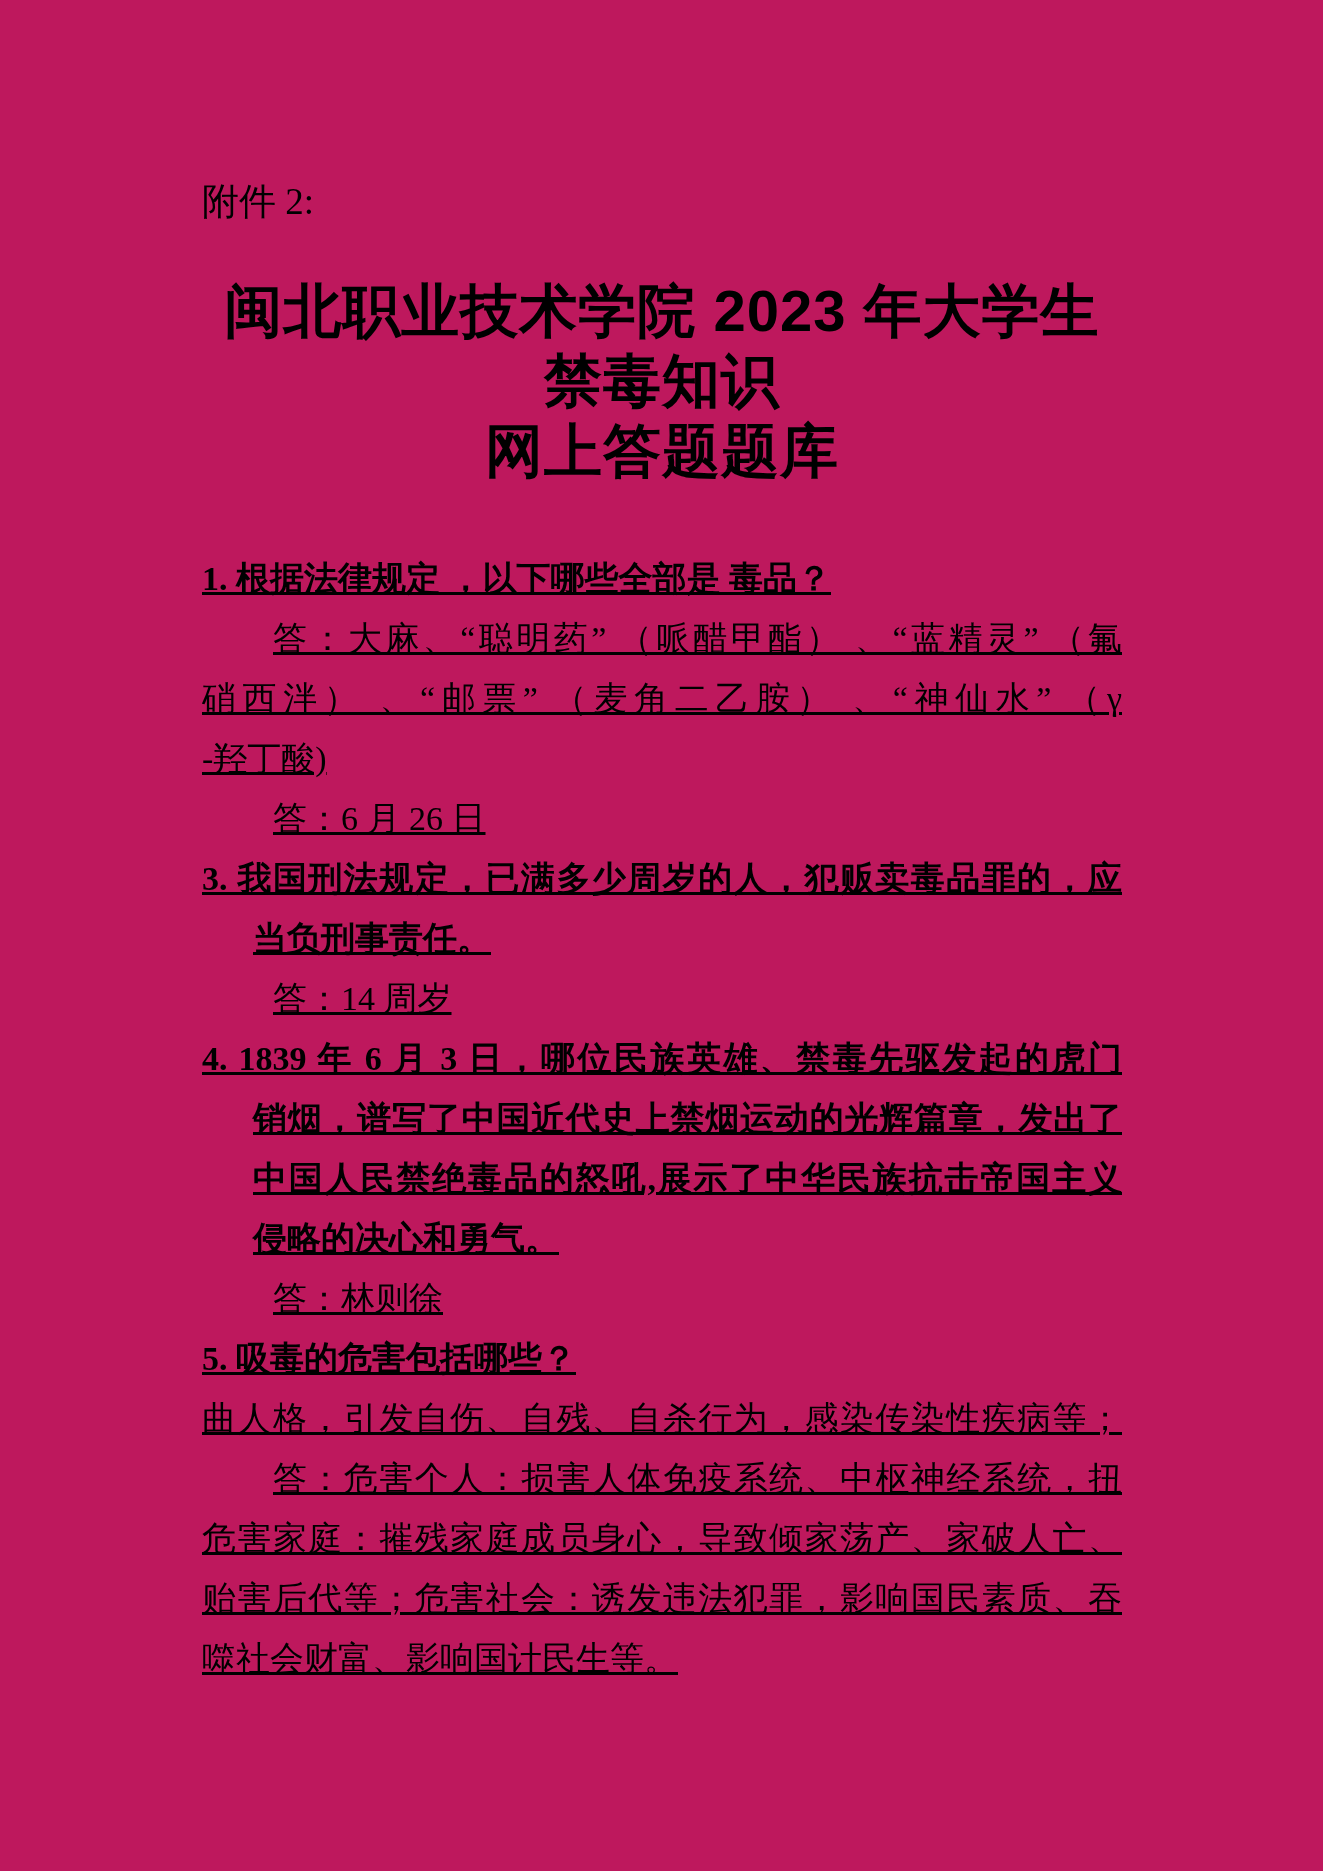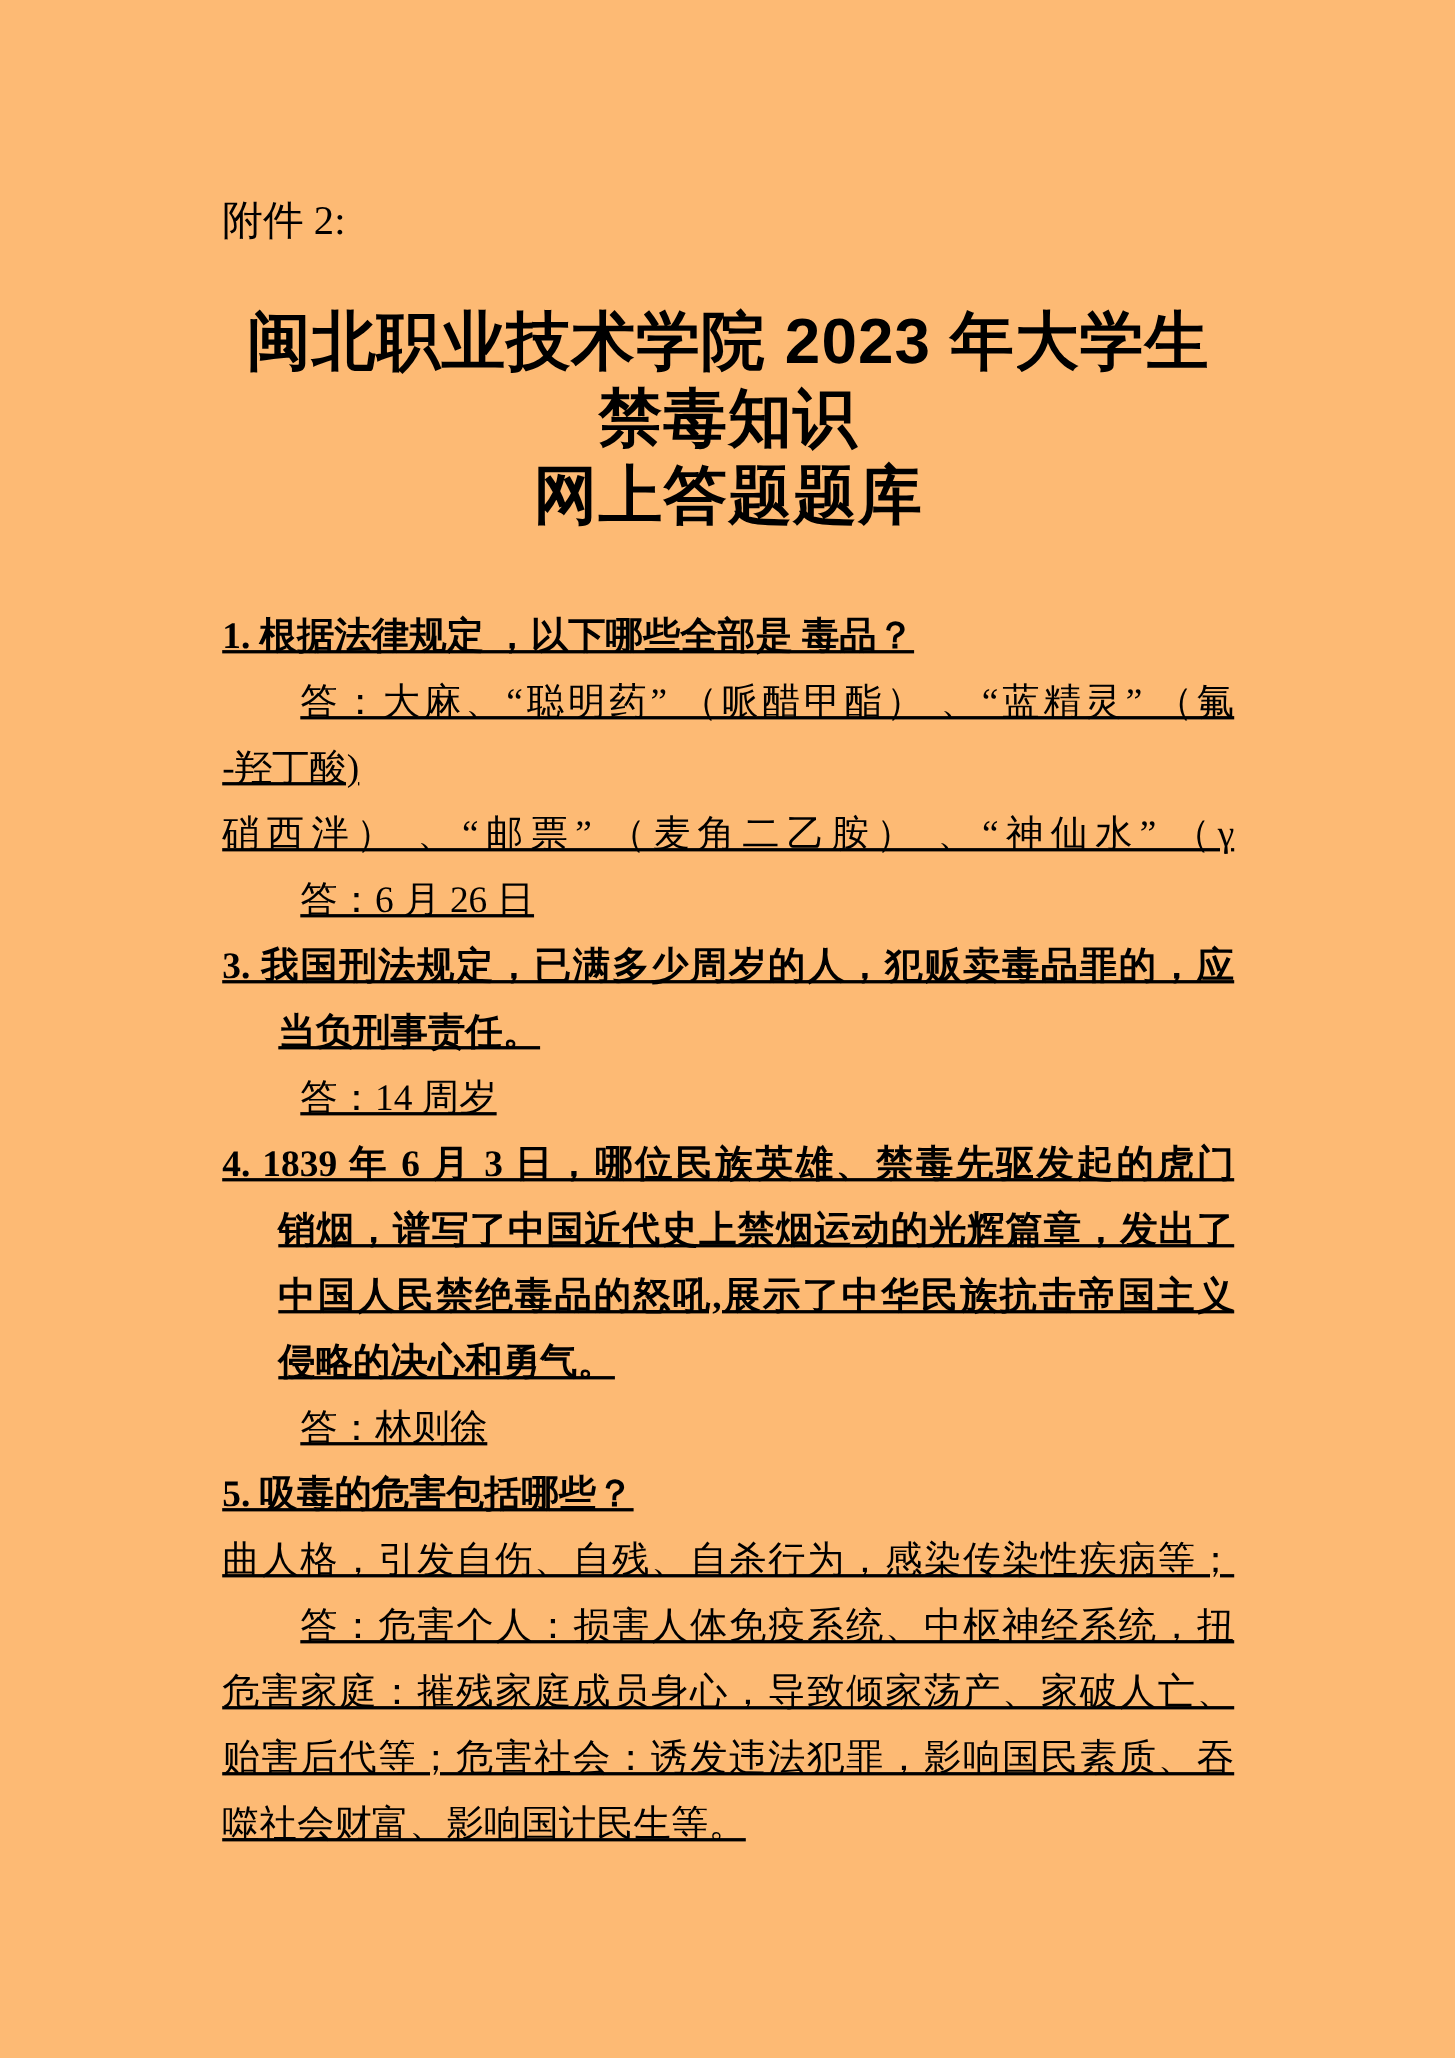--- a/index.html
+++ b/index.html
@@ -6,21 +6,21 @@
   body {
     width: 1323px; height: 1871px;
     font-family: "Liberation Serif", "DejaVu Serif", serif;
     color: #000000;
     overflow: hidden;
   }
   .page {
     box-sizing: border-box;
     width: 1323px; height: 1871px;
     padding: 180px 201px 0 202px;
-    background: #fdba74;
+    background: #be185d;
   }
   .attachment {
     font-size: 37px;
     line-height: 44px;
     white-space: pre-wrap;
   }
   .title {
     margin: 52px 0 0 0;
     font-family: "Liberation Sans", "DejaVu Sans", sans-serif;
     font-weight: 700;
@@ -51,22 +51,22 @@
 
   <h1 class="title">
     <span class="title-line">闽北职业技术学院 2023 年大学生禁毒知识</span>
     <span class="title-line">网上答题题库</span>
   </h1>
 
   <div class="qa-list" id="qa-list">
       <div class="qa-item">
         <div class="line q-first">1. 根据法律规定 ，以下哪些全部是 毒品？</div>
         <div class="line a-first fill">答：大麻、“聪明药” （哌醋甲酯） 、“蓝精灵” （氟</div>
+        <div class="line a-cont fill">硝西泮） 、“邮票” （麦角二乙胺） 、“神仙水” （γ</div>
         <div class="line a-cont">-羟丁酸)</div>
-        <div class="line a-cont fill">硝西泮） 、“邮票” （麦角二乙胺） 、“神仙水” （γ</div>
       </div>
       <div class="qa-item">
         <div class="line a-first">答：6 月 26 日</div>
       </div>
       <div class="qa-item">
         <div class="line q-first fill">3. 我国刑法规定，已满多少周岁的人，犯贩卖毒品罪的，应</div>
         <div class="line q-cont">当负刑事责任。</div>
         <div class="line a-first">答：14 周岁</div>
       </div>
       <div class="qa-item">

